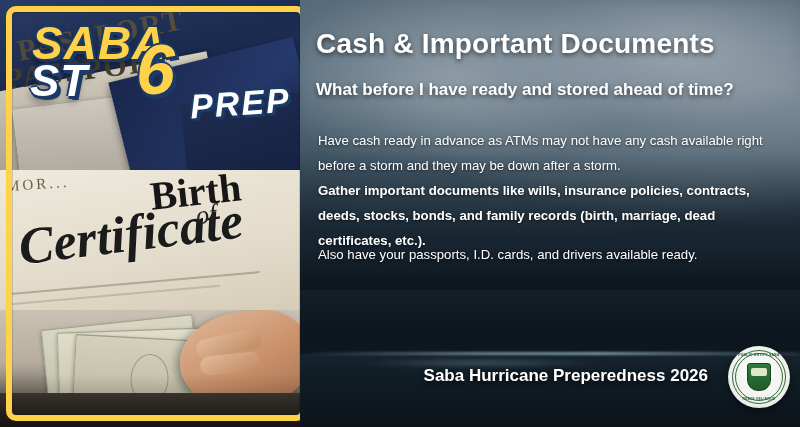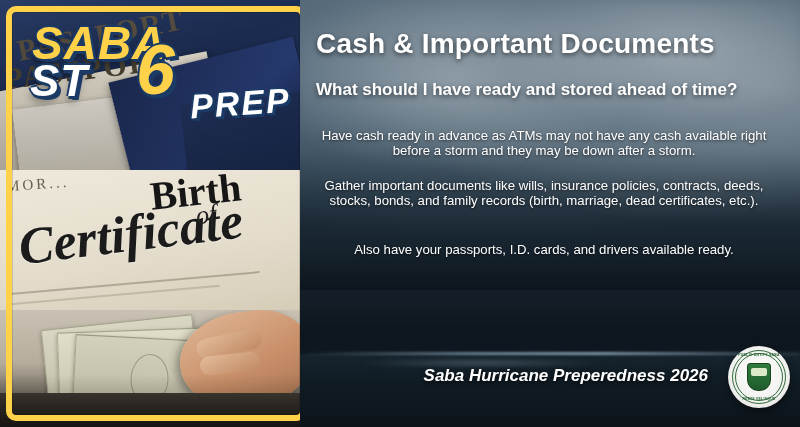--- a/index.html
+++ b/index.html
@@ -97,28 +97,28 @@
   .logo .prep{position:absolute;left:172px;top:74px;font-size:34px;font-weight:bold;font-style:italic;color:#ffffff;
     letter-spacing:2px;transform:rotate(-4deg);
     text-shadow:-2px 0 0 #1b3b66, 2px 0 0 #1b3b66, 0 -2px 0 #1b3b66, 0 2px 0 #1b3b66, 3px 3px 0 #1b3b66;}
 
   
   .content{position:absolute;left:316px;top:0;width:484px;height:427px;color:#ffffff;}
   .title{position:absolute;left:0;top:20px;width:474px;font-size:28px;font-weight:bold;letter-spacing:.2px;
     text-shadow:0 2px 5px rgba(0,0,0,.6);margin-top:8px;}
   .subtitle{position:absolute;left:0;top:80px;width:474px;font-size:17px;font-weight:bold;
     text-shadow:0 2px 5px rgba(0,0,0,.6);}
-  .para{position:absolute;left:2px;width:452px;font-size:13.2px;line-height:15px;
-    text-shadow:0 1px 3px rgba(0,0,0,.65);text-align:center;}
+  .para{position:absolute;left:2px;width:452px;font-size:13.2px;line-height:25px;
+    text-shadow:0 1px 3px rgba(0,0,0,.65);}
   .p1{top:128px;}
-  .p2{top:178px;}
+  .p2{top:178px;font-weight:bold;}
   .p3{top:242px;}
   .p4{top:275px;font-weight:bold;}
   .footer{position:absolute;left:0;top:366px;width:392px;text-align:right;font-size:17px;font-weight:bold;
-    text-shadow:0 2px 5px rgba(0,0,0,.7);font-style:italic;}
+    text-shadow:0 2px 5px rgba(0,0,0,.7);}
 
   
   .seal{position:absolute;left:412px;top:346px;width:62px;height:62px;border-radius:50%;
     background:radial-gradient(circle at 50% 45%, #ffffff 0%, #f0f0ee 62%, #d8d8d4 100%);
     box-shadow:0 2px 6px rgba(0,0,0,.5);}
   .seal-ring{position:absolute;inset:4px;border-radius:50%;border:1px solid #2f6b3a;}
   .seal-ring2{position:absolute;inset:7px;border-radius:50%;border:1px solid #2f6b3a;}
   .seal-shield{position:absolute;left:50%;top:50%;transform:translate(-50%,-50%);
     width:22px;height:26px;background:linear-gradient(180deg,#2f7a3c 0%,#1f5c2c 100%);
     border-radius:3px 3px 11px 11px;border:1px solid #17431f;}
@@ -181,21 +181,21 @@
 
   <div class="logo">
     <div class="saba">SABA</div>
     <div class="storm">ST</div>
     <div class="six">6</div>
     <div class="prep">PREP</div>
   </div>
 
   <div class="content">
     <div class="title">Cash &amp; Important Documents</div>
-    <div class="subtitle">What should I have ready and stored ahead of time?</div>
+    <div class="subtitle">What before I have ready and stored ahead of time?</div>
     <div class="para p1">Have cash ready in advance as ATMs may not have any cash available right before a storm and they may be down after a storm.</div>
     <div class="para p2">Gather important documents like wills, insurance policies, contracts, deeds, stocks, bonds, and family records (birth, marriage, dead certificates, etc.).</div>
     <div class="para p3">Also have your passports, I.D. cards, and drivers available ready.</div>
     <div class="footer">Saba Hurricane Preperedness 2026</div>
 
     <div class="seal">
       <div class="seal-ring"></div>
       <div class="seal-ring2"></div>
       <div class="seal-top">PUBLIC ENTITY SABA</div>
       <div class="seal-shield"></div>

